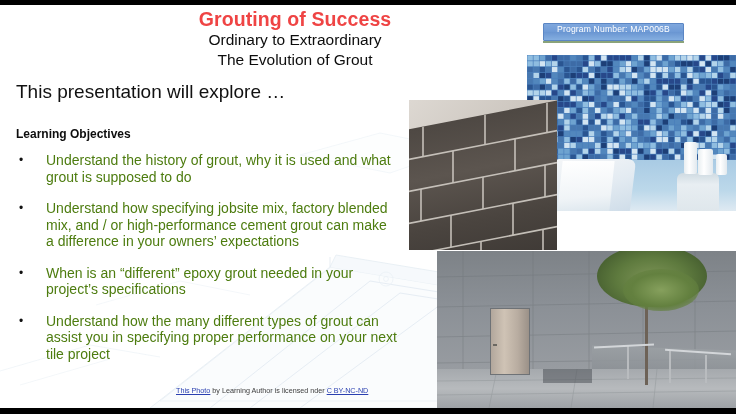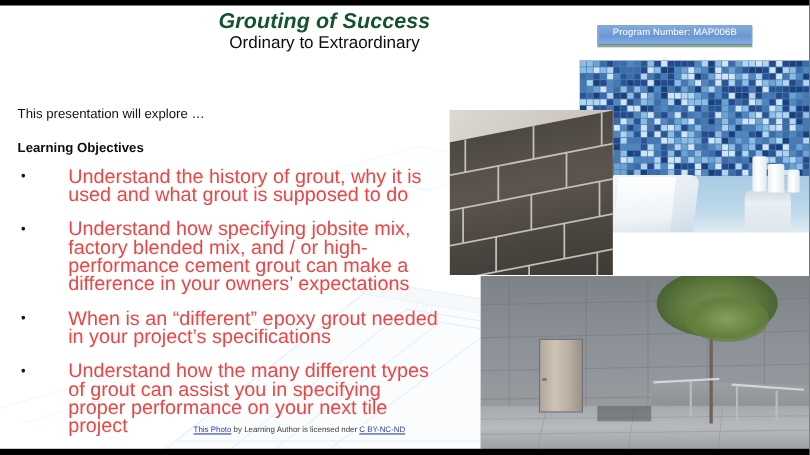--- a/index.html
+++ b/index.html
@@ -45,40 +45,39 @@
     position: absolute;
     left: 110px;
     top: 8px;
     width: 370px;
     text-align: center;
     z-index: 10;
   }
   #title-main {
     font-size: 19.5px;
     font-weight: bold;
-    color: #14532d;
+    color: #ef4444;
     letter-spacing: 0.1px;
     line-height: 1.15;
     white-space: nowrap;
-    font-style: italic;
   }
   .title-sub {
     font-size: 15.5px;
     font-weight: normal;
     color: #0d0d0d;
     line-height: 1.24;
     white-space: nowrap;
   }
 
   
   #intro-line {
     position: absolute;
     left: 16px;
-    top: 96px;
-    font-size: 12px;
+    top: 81px;
+    font-size: 19px;
     color: #111111;
     z-index: 10;
     white-space: nowrap;
   }
   #objectives-heading {
     position: absolute;
     left: 16px;
     top: 127px;
     font-size: 12px;
     font-weight: bold;
@@ -103,24 +102,23 @@
     width: 30px;
     font-size: 12px;
     line-height: 16.5px;
     color: #111111;
     text-align: left;
     padding-left: 3px;
     box-sizing: border-box;
   }
   .bullet-text {
     flex: 1 1 auto;
-    font-size: 18px;
+    font-size: 14px;
     line-height: 16.5px;
-    color: #ef4444;
-    margin-left: 16px;
+    color: #4d7c0f;
   }
 
   
   #attribution {
     position: absolute;
     left: 176px;
     top: 386px;
     font-size: 7.2px;
     color: #3c3c3c;
     z-index: 12;
@@ -383,20 +381,21 @@
       <circle cx="386" cy="274" r="2.4" stroke="#cfdde8"></circle>
       <path d="M652 336 L668 330 L672 342 L656 348 Z" stroke="#c6d6e3"></path>
       <path d="M690 352 L720 342 L730 354 L700 364 Z" stroke="#c6d6e3"></path>
       <path d="M660 196 L700 184 L716 190 L680 204 Z" stroke="#d0dee9"></path>
     </g>
   </svg>
 
   <div id="title-block">
     <div id="title-main">Grouting of Success</div>
     <div class="title-sub">Ordinary to Extraordinary</div>
+    <div class="title-sub">The Evolution of Grout</div>
   </div>
 
   <div id="intro-line">This presentation will explore …</div>
 
   <div id="objectives-heading">Learning Objectives</div>
 
   <div id="bullets">
     <div class="bullet-row">
       <span class="bullet-mark">•</span>
       <span class="bullet-text">Understand the history of grout, why it is used and what grout is supposed to do</span>

